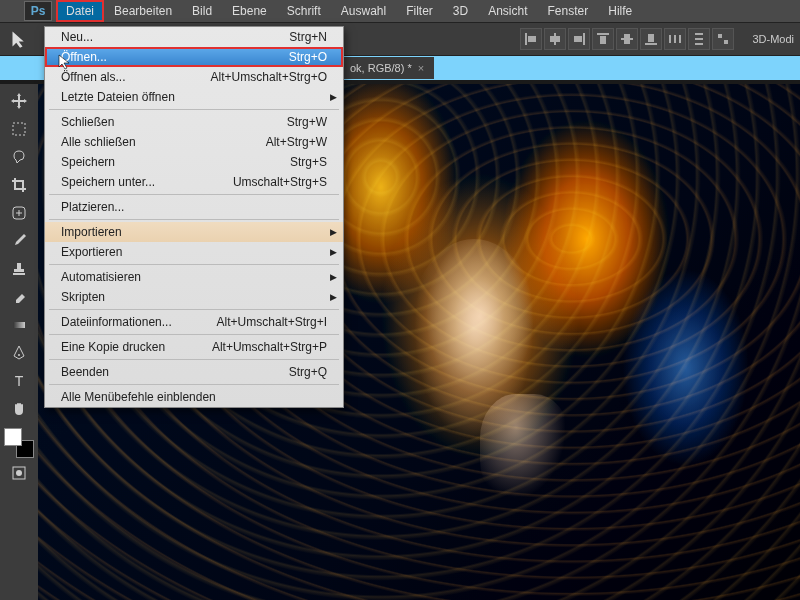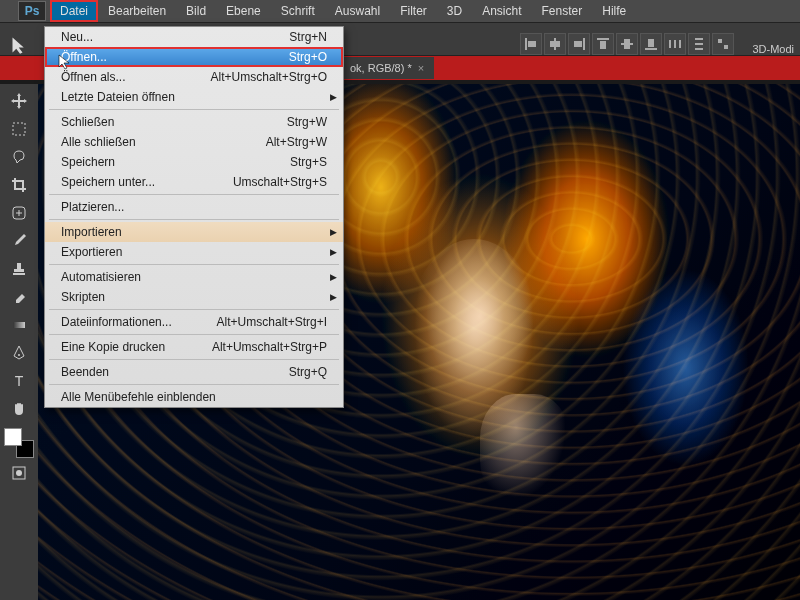--- a/index.html
+++ b/index.html
@@ -1,30 +1,30 @@
 <!DOCTYPE html>
 <html><head>
 <meta charset="utf-8">
 <style>
   * { margin: 0; padding: 0; box-sizing: border-box; font-family: "Segoe UI", Tahoma, sans-serif; }
   body { background: #1a1a1a; width: 800px; height: 600px; overflow: hidden; position: relative; }
   
-  .menubar { height: 22px; background: #4a4a4a; display: flex; align-items: center; padding-left: 18px; }
+  .menubar { height: 22px; background: #4a4a4a; display: flex; align-items: center; padding-left: 24px; }
   .app-logo { width: 28px; height: 20px; background: #2a2a2a; color: #5fa8d3; font-weight: bold; font-size: 12px; display: flex; align-items: center; justify-content: center; border: 1px solid #666; margin-right: 4px; }
   .menu-item { color: #ddd; font-size: 12px; padding: 4px 10px; cursor: pointer; }
   .menu-item.active { background: #0369a1; border: 2px solid #e03030; padding: 2px 8px; }
   
-  .optbar { height: 34px; background: #3c3c3c; border-top: 1px solid #222; border-bottom: 1px solid #222; display: flex; align-items: flex-end; padding-left: 10px; gap: 4px; }
+  .optbar { height: 34px; background: #3c3c3c; border-top: 1px solid #222; border-bottom: 1px solid #222; display: flex; align-items: center; padding-left: 10px; gap: 4px; }
   .opt-arrow { width: 20px; height: 20px; color: #ddd; display: flex; align-items: center; justify-content: center; }
   .align-group { display: flex; gap: 2px; margin-left: auto; margin-right: 8px; }
   .align-btn { width: 22px; height: 22px; background: #444; border: 1px solid #555; display: flex; align-items: center; justify-content: center; }
   .align-btn svg { width: 14px; height: 14px; }
   .mode-label { color: #ccc; font-size: 11px; padding: 0 6px; }
   
-  .tab-strip { height: 24px; background: #b91c1c; display: flex; align-items: center; }
+  .tab-strip { height: 24px; background: #7dd3fc; display: flex; align-items: center; }
   .doc-tab { background: #3a3a3a; color: #ccc; font-size: 11px; height: 22px; display: flex; align-items: center; padding: 0 10px; margin-left: 340px; }
   .doc-tab .close { margin-left: 6px; color: #999; }
   
   .workspace { position: absolute; top: 84px; left: 0; right: 0; bottom: 0; display: flex; }
   .toolbar { width: 38px; background: #3c3c3c; display: flex; flex-direction: column; align-items: center; padding-top: 4px; gap: 2px; }
   .tool { width: 28px; height: 26px; display: flex; align-items: center; justify-content: center; color: #ccc; cursor: pointer; }
   .tool svg { width: 18px; height: 18px; }
   .swatch-pair { position: relative; width: 30px; height: 30px; margin-top: 4px; }
   .swatch-fg { position: absolute; top: 0; left: 0; width: 18px; height: 18px; background: #fff; border: 1px solid #888; z-index: 2; }
   .swatch-bg { position: absolute; bottom: 0; right: 0; width: 18px; height: 18px; background: #000; border: 1px solid #888; }

